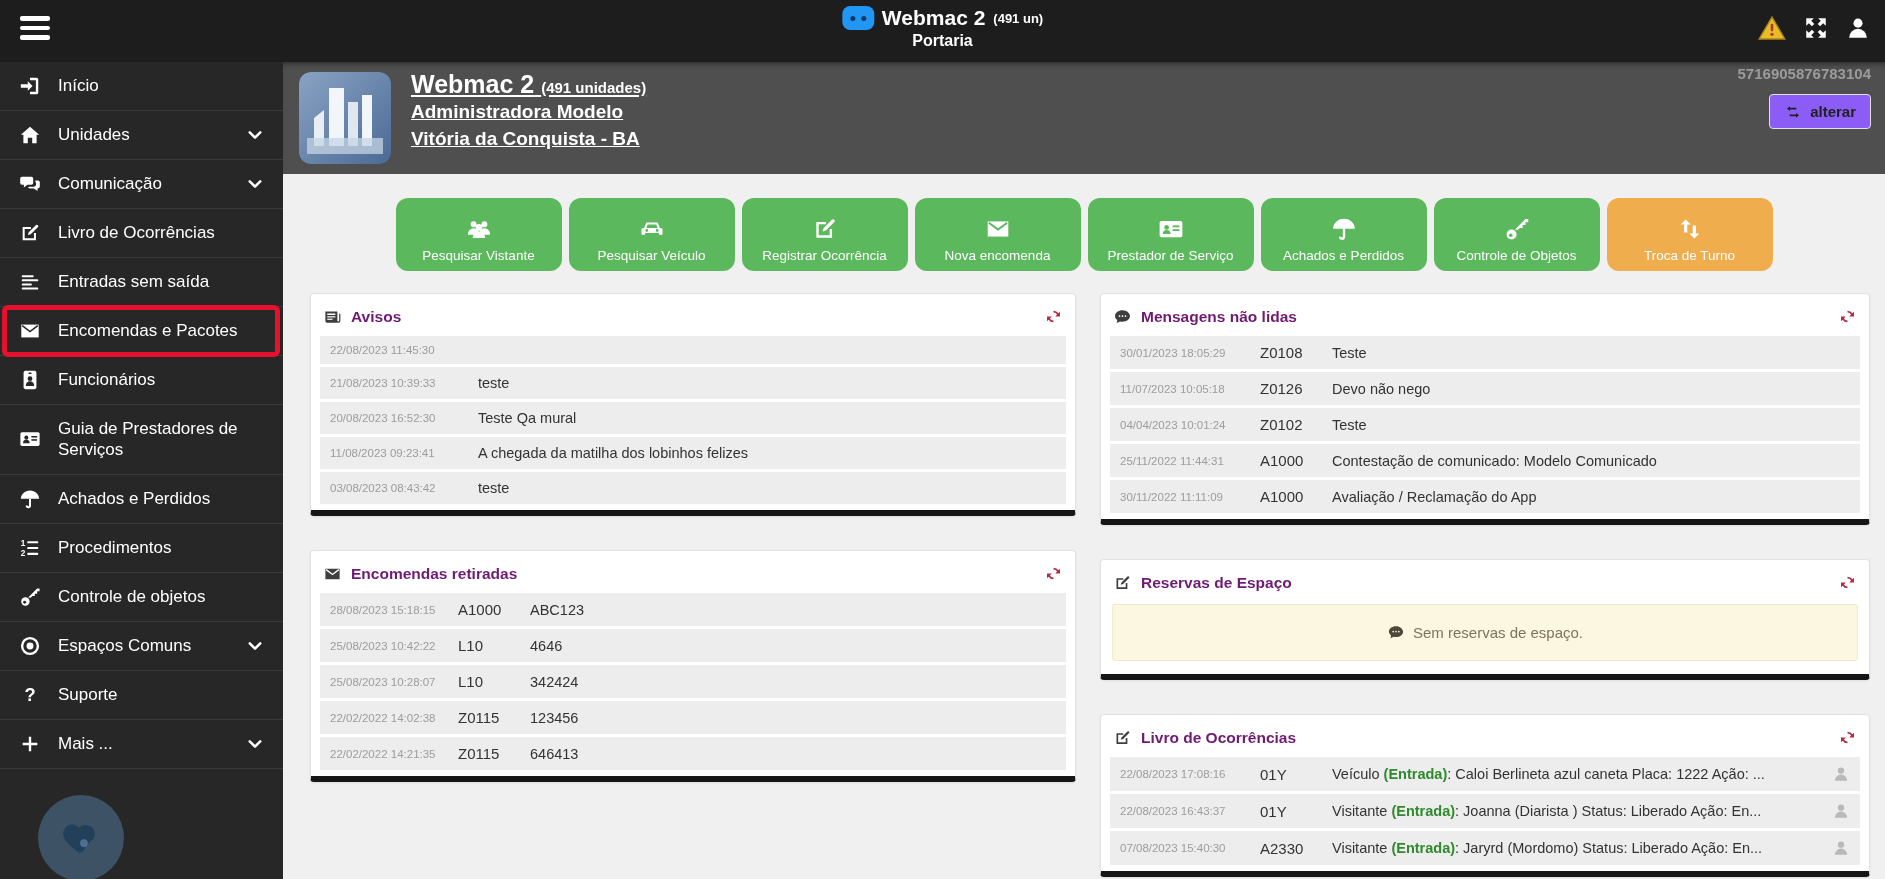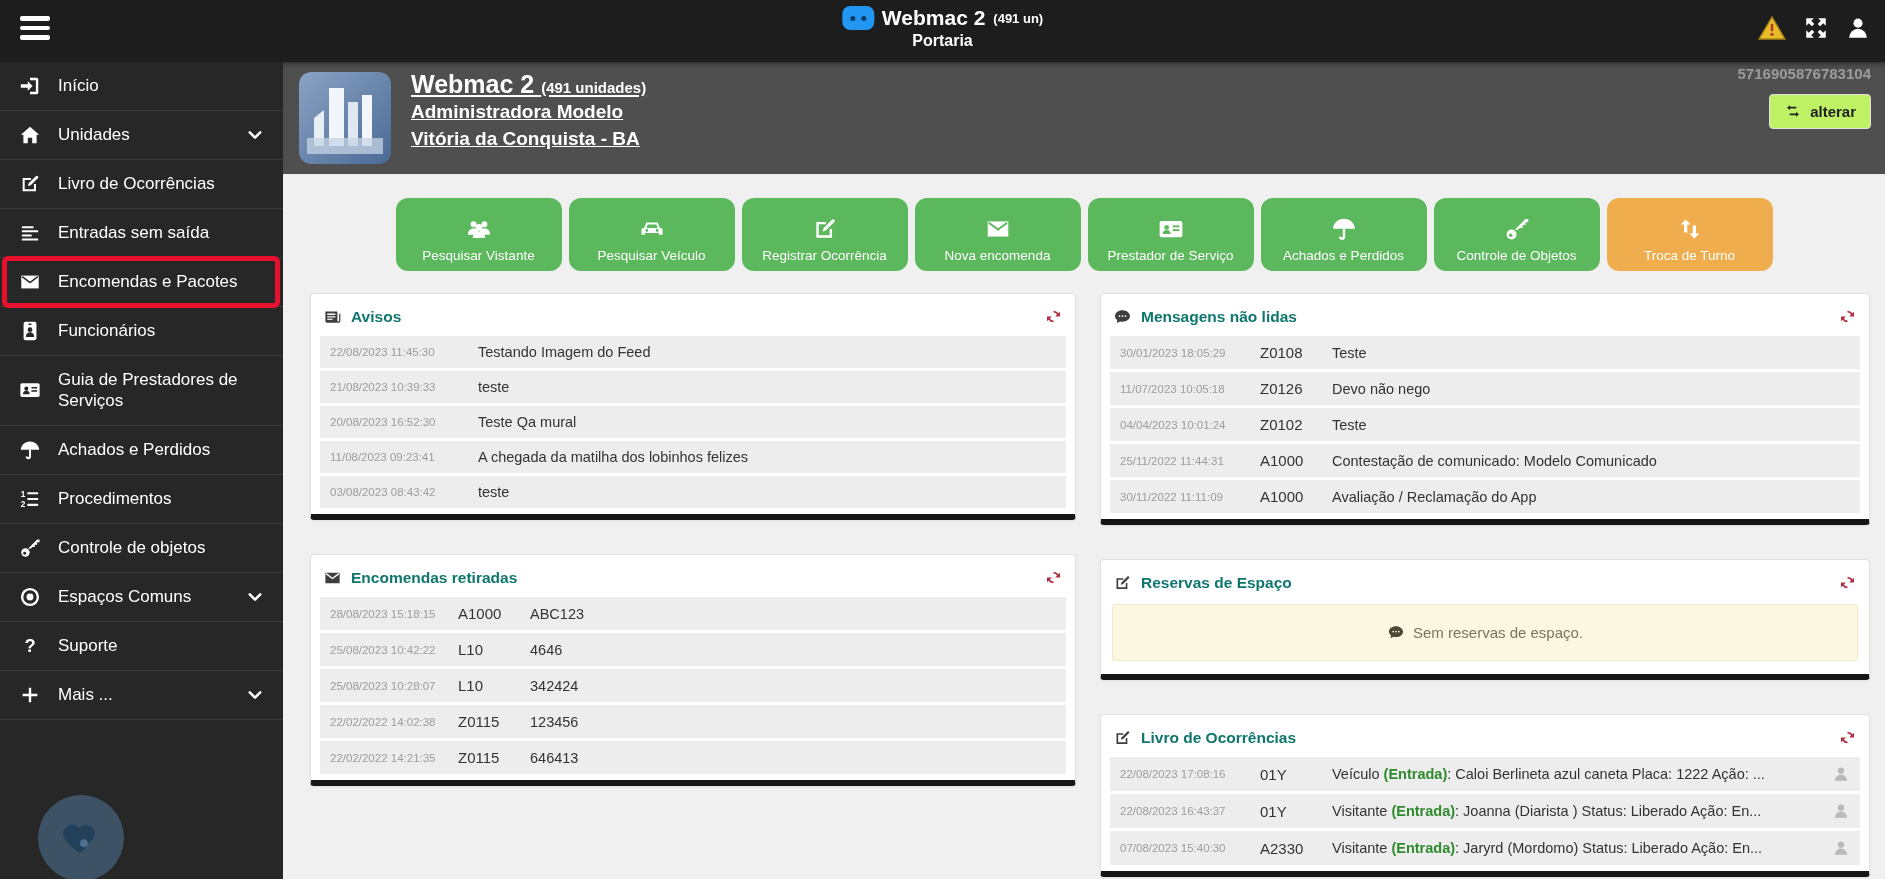--- a/index.html
+++ b/index.html
@@ -31,37 +31,37 @@
     background:rgba(80,118,152,.55);display:flex;align-items:center;justify-content:center;color:#23405a;cursor:pointer;}
   .content{flex:1;position:relative;background:#f0f0f0;overflow:hidden;}
   
   .cond{height:112px;background:#4f4f4f;color:#fff;position:relative;box-shadow:inset 0 6px 6px -5px rgba(0,0,0,.55);}
   .cond-logo{position:absolute;left:16px;top:10px;width:92px;height:92px;border-radius:11px;overflow:hidden;}
   .cond-text{position:absolute;left:128px;top:8px;text-decoration:underline;}
   .c-line1{font-size:25px;font-weight:bold;}
   .c-units{font-size:15px;font-weight:bold;}
   .c-line{font-size:19px;font-weight:bold;line-height:1.42;}
   .c-code{position:absolute;right:14px;top:3px;font-size:15px;font-weight:bold;color:#9c9c9c;}
-  .btn-alterar{position:absolute;right:14px;top:32px;background:#bef264;color:#222;border:1px solid #e2e2e2;
-    border-radius:4px;padding:8px 14px;font-size:15px;font-weight:bold;display:flex;align-items:flex-start;gap:8px;cursor:pointer;
+  .btn-alterar{position:absolute;right:14px;top:32px;background:#8b5cf6;color:#222;border:1px solid #e2e2e2;
+    border-radius:4px;padding:8px 14px;font-size:15px;font-weight:bold;display:flex;align-items:center;gap:8px;cursor:pointer;
     font-family:inherit;}
   
   .qa-row{display:flex;justify-content:center;gap:7px;margin-top:24px;}
   .qa{width:166px;height:73px;border:none;border-radius:12px;background:#5cb85c;color:#fff;cursor:pointer;
     display:flex;flex-direction:column;align-items:center;justify-content:flex-end;padding:6px 4px 8px;font-family:inherit;}
   .qa.orange{background:#f0ad4e;}
   .qa-ic{margin-bottom:6px;}
   .qa-label{font-size:13.5px;white-space:nowrap;}
   
   .cols{display:flex;gap:24px;margin:22px 15px 0 27px;}
   .col-l{flex:0 0 766px;}
   .col-r{flex:1;}
   .panel{background:#fff;border:1px solid #e2e2e2;border-bottom:6px solid #161616;border-radius:4px;
     padding:5px 9px 3px;margin-bottom:34px;box-shadow:0 1px 2px rgba(0,0,0,.08);}
-  .p-head{display:flex;align-items:center;gap:9px;padding:8px 3px 10px;font-size:15.5px;font-weight:bold;color:#0f766e;}
+  .p-head{display:flex;align-items:center;gap:9px;padding:8px 3px 10px;font-size:15.5px;font-weight:bold;color:#701a75;}
   .p-refresh{margin-left:auto;color:#b52b40;cursor:pointer;}
   .prow{display:flex;align-items:center;background:#ededed;margin-bottom:3px;padding:8px 10px;font-size:14.5px;color:#333;cursor:pointer;}
   .prow .d{color:#9c9c9c;font-size:11.5px;flex:0 0 140px;}
   .prow .u{font-size:15px;color:#333;flex:0 0 72px;}
   .prow .t{flex:1;white-space:nowrap;overflow:hidden;text-overflow:ellipsis;}
   .panel-avisos .prow .d{flex-basis:148px;}
   .panel-enc .prow .d{flex-basis:128px;}
   .entrada{color:#2f8a2d;font-weight:bold;}
   .rowic{flex:0 0 22px;color:#b9b9b9;display:flex;justify-content:flex-end;}
   .alert-empty{background:#fcf7e1;border:1px solid #f2ead0;border-radius:3px;margin:2px 2px 10px;padding:19px 10px;
@@ -131,20 +131,34 @@
           </svg>
         </span>
       <span class="nav-label">Unidades</span>
       <span class="nav-chev ic">
           <svg width="18" height="18" viewBox="0 0 24 24">
             <path d="M5 8.5l7 7 7-7" fill="none" stroke="currentColor" stroke-width="3.4" stroke-linecap="round" stroke-linejoin="round"></path>
           </svg>
         </span>
     </div>
 
+    <div class="nav-item">
+      <span class="nav-ic ic">
+          <svg width="22" height="22" viewBox="0 0 24 24" fill="currentColor">
+            <path d="M3.3 4.2h10.2a2 2 0 0 1 2 2v4.6a2 2 0 0 1-2 2H9.2l-3.9 2.9.1-2.9H3.3a2 2 0 0 1-2-2V6.2a2 2 0 0 1 2-2z"></path>
+            <path d="M17.6 8.2h3.1a2 2 0 0 1 2 2v4.6a2 2 0 0 1-2 2h-.6l.1 2.9-3.9-2.9h-4.5a2.6 2.6 0 0 1-2-.9l.9-1h4.9a3.1 3.1 0 0 0 3.1-3.1z"></path>
+          </svg>
+        </span>
+      <span class="nav-label">Comunicação</span>
+      <span class="nav-chev ic">
+          <svg width="18" height="18" viewBox="0 0 24 24">
+            <path d="M5 8.5l7 7 7-7" fill="none" stroke="currentColor" stroke-width="3.4" stroke-linecap="round" stroke-linejoin="round"></path>
+          </svg>
+        </span>
+    </div>
 
     <div class="nav-item">
       <span class="nav-ic ic">
           <svg width="22" height="22" viewBox="0 0 24 24" fill="currentColor">
             <path d="M4 5.5h9v2.2H6.2v10.1h10.1V12h2.2v8H4z"></path>
             <path d="M18.6 3.2a1.6 1.6 0 0 1 2.2 2.2l-8 8-3.1.9.9-3.1z"></path>
           </svg>
         </span>
       <span class="nav-label">Livro de Ocorrências</span>
     </div>
@@ -409,21 +423,20 @@
               </span>
             <span>Avisos</span>
             <span class="p-refresh ic">
                 <svg width="19" height="19" viewBox="0 0 24 24" fill="currentColor">
                   <path d="M12 4.6a7.4 7.4 0 0 1 6.2 3.3l2-2v6h-6l2.3-2.3A4.9 4.9 0 0 0 12 7.1zM12 19.4a7.4 7.4 0 0 1-6.2-3.3l-2 2v-6h6l-2.3 2.3A4.9 4.9 0 0 0 12 16.9z"></path>
                 </svg>
               </span>
           </div>
           <div class="prow">
               <span class="d">22/08/2023 11:45:30</span>
-              <span class="t">Testando Imagem do Feed</span>
             </div>
           <div class="prow">
               <span class="d">21/08/2023 10:39:33</span>
               <span class="t">teste</span>
             </div>
           <div class="prow">
               <span class="d">20/08/2023 16:52:30</span>
               <span class="t">Teste Qa mural</span>
             </div>
           <div class="prow">

